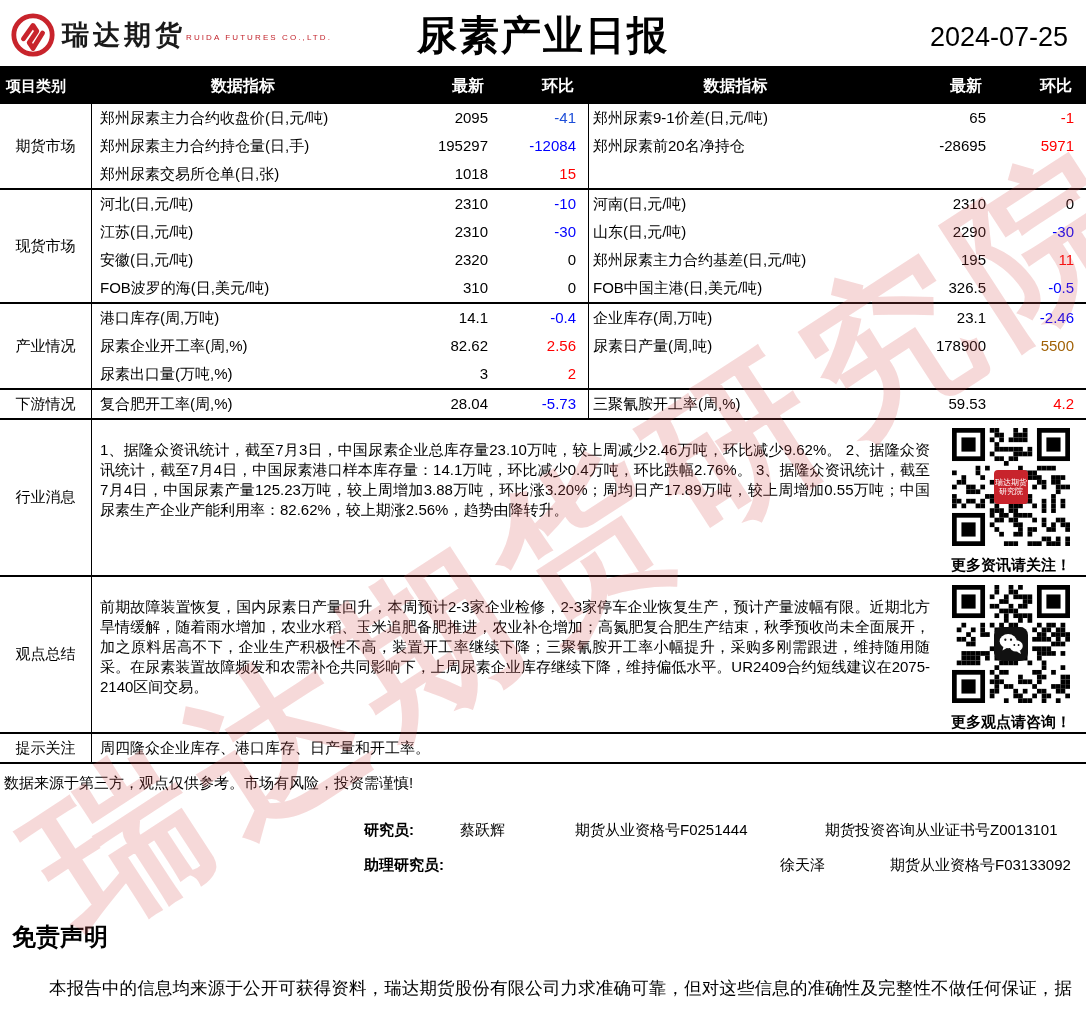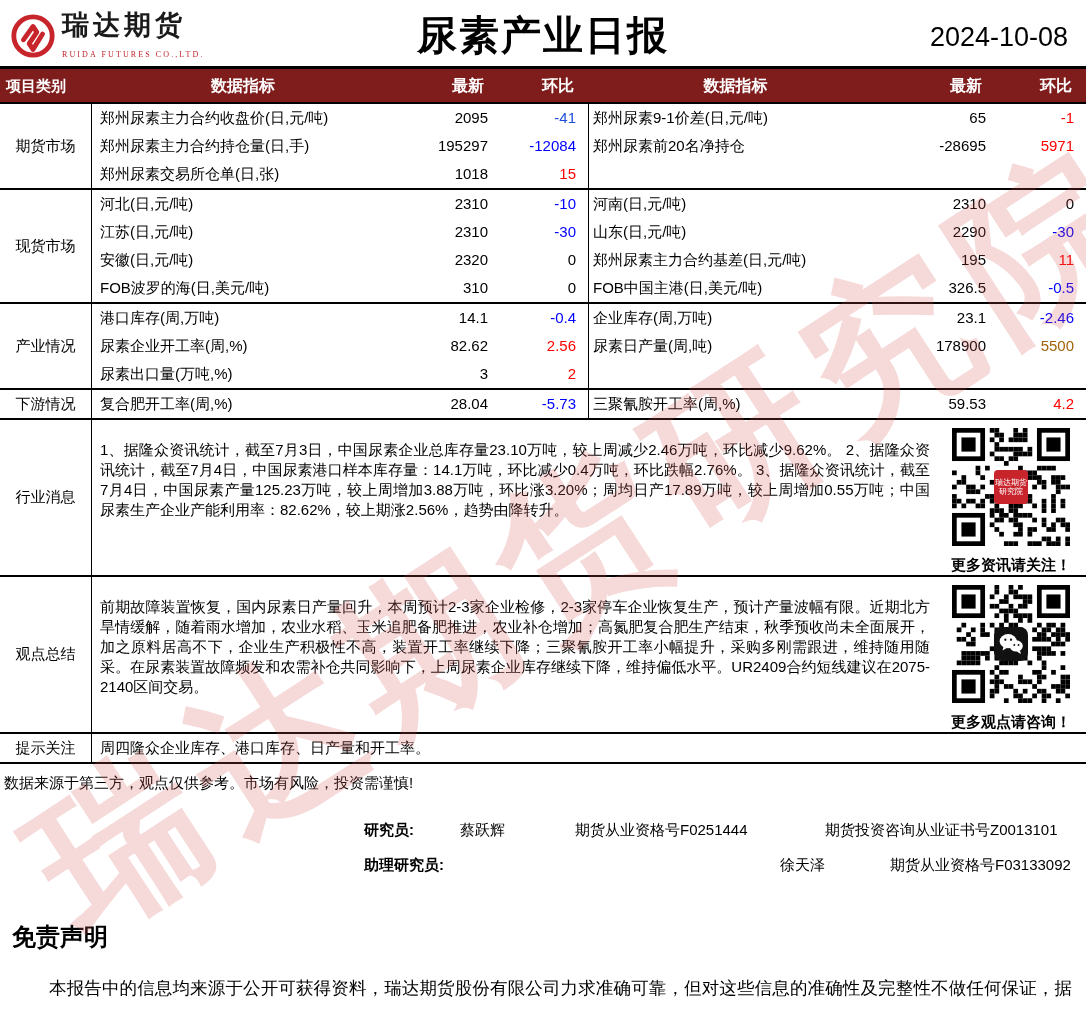--- a/index.html
+++ b/index.html
@@ -3,28 +3,28 @@
 <meta charset="utf-8">
 <style>
   html,body{margin:0;padding:0;background:#ffffff;}
   body{width:1086px;height:1013px;font-family:"Liberation Sans","DejaVu Sans",sans-serif;color:#000;position:relative;overflow:hidden;}
   .page{position:relative;width:1086px;height:1013px;}
 
   
   .rpt-header{position:relative;height:66px;border-bottom:3px solid #000;}
   .logo-wrap{position:absolute;left:10px;top:12px;display:flex;align-items:center;}
   .logo-mark{width:46px;height:46px;margin-right:6px;}
-  .logo-texts{display:flex;flex-direction:column;line-height:1;font-family:Liberation Serif, serif;}
+  .logo-texts{display:flex;flex-direction:row;line-height:1;}
   .logo-cn{font-size:27px;font-weight:bold;letter-spacing:4px;color:#1a1a1a;}
   .logo-en{font-size:8px;color:#c2242c;letter-spacing:2.1px;margin-top:12px;}
   .rpt-title{position:absolute;left:0;right:0;top:8px;text-align:center;font-size:40px;font-weight:bold;letter-spacing:2px;}
   .rpt-date{position:absolute;right:18px;top:22px;font-size:27px;}
 
   
-  .thead{display:flex;background:#7f1d1d;color:#fff;font-weight:bold;font-size:16px;height:33px;line-height:33px;}
+  .thead{display:flex;background:#000000;color:#fff;font-weight:bold;font-size:16px;height:33px;line-height:33px;}
   .thead .cat{border-right:none;}
   .cat{width:92px;flex:0 0 92px;display:flex;align-items:center;justify-content:flex-start;padding-left:6px;box-sizing:border-box;font-size:15px;}
   .tsec .cat{border-right:1px solid #000;justify-content:center;padding-left:0;}
   .cols{flex:1;display:grid;grid-template-columns:302px 100px 90px 303px 105px 90px;}
   .thead .cols > div{box-sizing:border-box;}
   .h-center{text-align:center;}
   .h-right{text-align:right;padding-right:10px;}
   .tsec{display:flex;border-top:2px solid #000;}
   .rows{flex:1;display:flex;flex-direction:column;align-items:flex-end;}
   .trow{display:grid;grid-template-columns:302px 100px 90px 303px 105px 90px;height:28px;line-height:28px;font-size:15px;}
@@ -73,21 +73,21 @@
           <circle cx="24" cy="24" r="20" fill="none" stroke="#c8242c" stroke-width="5"></circle>
           <path d="M14 28 L24 14 L28 20 L20 32 L24 38 L34 22" fill="none" stroke="#c8242c" stroke-width="5" stroke-linecap="round" stroke-linejoin="round"></path>
         </svg>
       </span>
       <span class="logo-texts">
         <span class="logo-cn">瑞达期货</span>
         <span class="logo-en">RUIDA FUTURES CO.,LTD.</span>
       </span>
     </div>
     <div class="rpt-title">尿素产业日报</div>
-    <div class="rpt-date">2024-10-08</div>
+    <div class="rpt-date">2024-07-25</div>
   </div>
 
   <div class="thead" id="thead-row">
       <div class="cat">项目类别</div>
       <div class="cols">
         <div class="h-center">数据指标</div>
         <div class="h-right">最新</div>
         <div class="h-right">环比</div>
         <div class="h-center">数据指标</div>
         <div class="h-right">最新</div>

